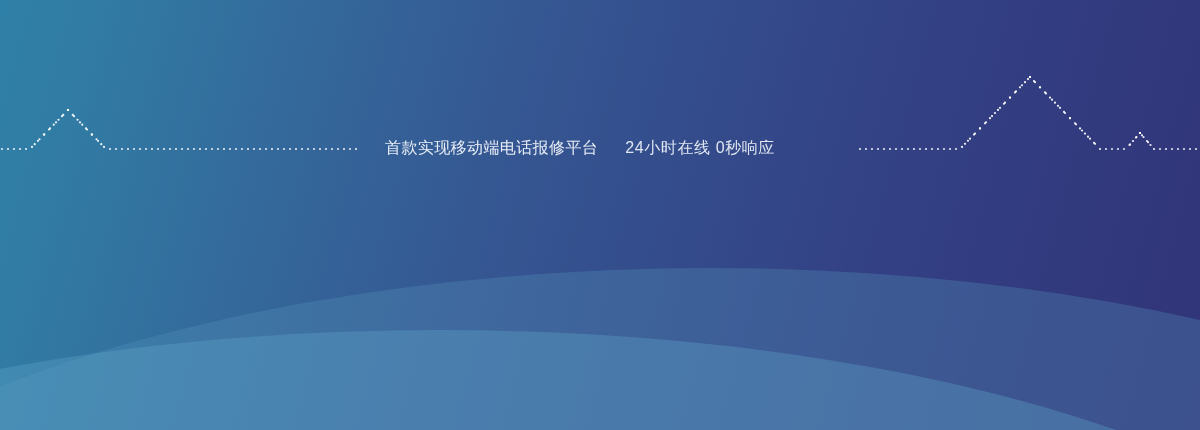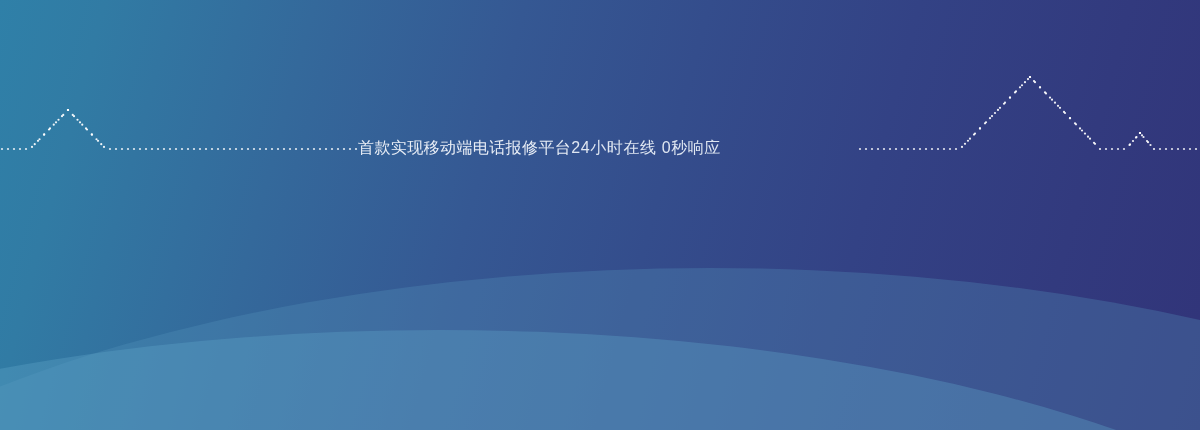--- a/index.html
+++ b/index.html
@@ -74,20 +74,21 @@
     top: 138px;
     display: flex;
     align-items: baseline;
     white-space: nowrap;
   }
   .subtitle {
     color: #e9eef6;
     font-size: 16px;
     line-height: 20px;
     letter-spacing: 0.4px;
+    margin-left: 27px;
   }
   #subtitle-secondary {
     color: #dfe6f1;
     letter-spacing: 0.6px;
   }
 
   #main-title {
     position: absolute;
     left: 356px;
     top: 176px;

